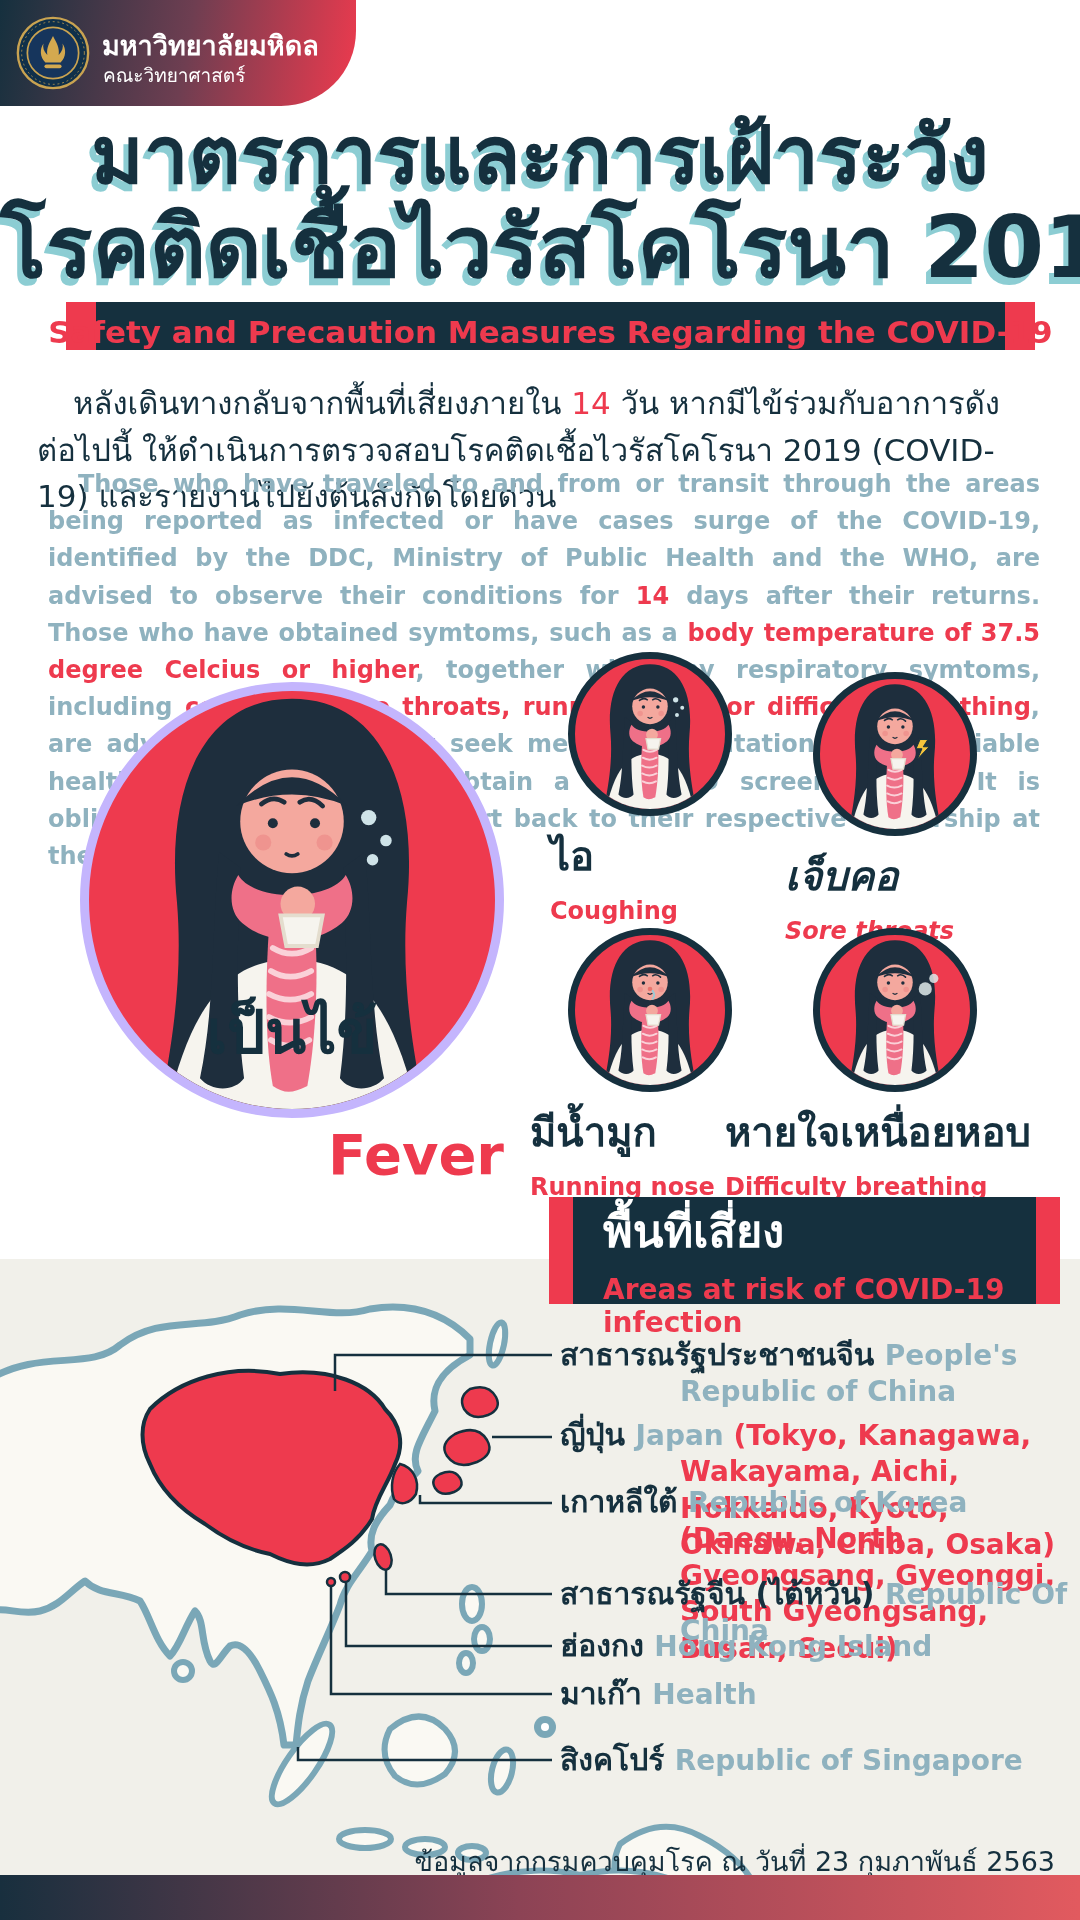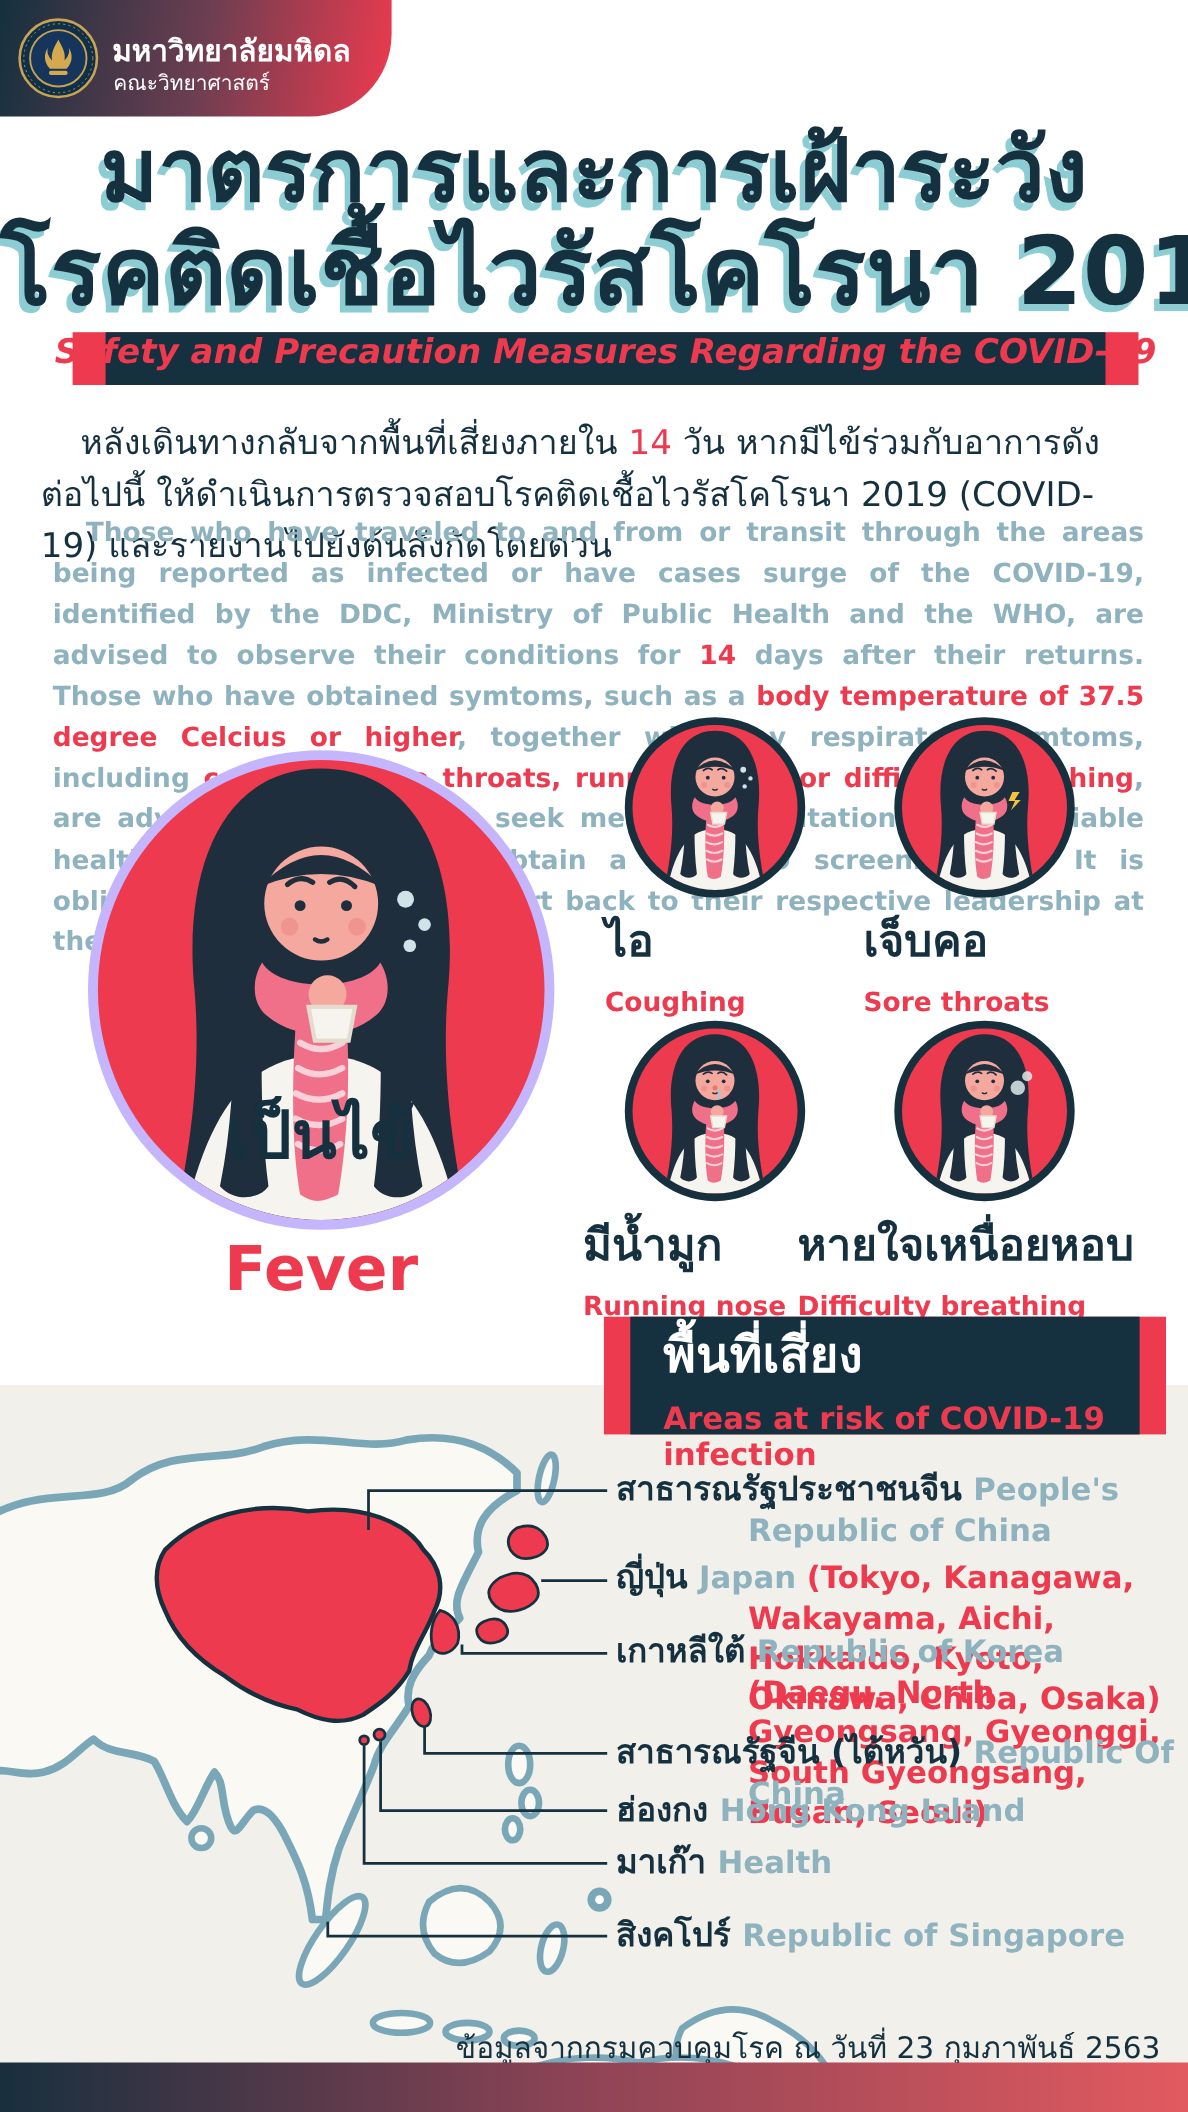--- a/index.html
+++ b/index.html
@@ -25,47 +25,47 @@
 
   
   .title-line{left:0;width:1080px;text-align:center;font-weight:bold;color:var(--navy);
     text-shadow:-5px 7px 0 var(--teal);white-space:nowrap;line-height:1;}
   .title-1{top:116px;font-size:80px;}
   .title-2{top:204px;font-size:86px;}
 
   
   .banner{left:66px;top:302px;width:969px;height:48px;background:var(--red);}
   .banner-inner{left:30px;right:30px;top:0;bottom:0;background:var(--navy);
-    display:flex;align-items:flex-start;justify-content:center;font-style:italic;}
+    display:flex;align-items:flex-end;justify-content:center;}
   .banner-text{color:var(--red);font-size:31px;font-weight:bold;white-space:nowrap;}
 
   
   .intro-th{left:37px;top:380px;width:990px;font-size:31px;line-height:1.5;
     color:var(--navy);text-indent:36px;}
   .intro-en{left:48px;top:466px;width:992px;font-size:24px;line-height:1.55;
     font-weight:bold;color:var(--bluegrey);text-align:justify;text-indent:30px;}
   .hl-red{color:var(--red);}
 
   
   .big-circle{left:80px;top:682px;width:424px;height:436px;border-radius:50%;
     background:var(--red);border:9px solid #c4b5fd;overflow:hidden;}
   .big-circle svg{width:100%;height:100%;display:block;}
   .big-circle-label{left:0;right:0;bottom:30px;text-align:center;font-size:60px;
     font-weight:bold;color:var(--navy);}
-  .fever-label{left:80px;top:1122px;width:424px;text-align:center;font-size:56px;
+  .fever-label{left:80px;top:1122px;width:424px;text-align:right;font-size:56px;
     font-weight:bold;color:var(--red);}
 
   .sym-cell{text-align:left;}
   .sym-circle{width:164px;height:164px;border-radius:50%;background:var(--red);
     border:7px solid #16303e;overflow:hidden;margin:0 auto;}
   .sym-circle svg{width:100%;height:100%;display:block;}
   .sym-th{margin-top:18px;font-size:40px;font-weight:bold;color:var(--navy);line-height:1.1;}
   .sym-en{margin-top:20px;font-size:24px;font-weight:bold;color:var(--red);line-height:1.1;}
   .cell-1{left:550px;top:652px;width:200px;}
-  .cell-2{left:785px;top:652px;width:220px;}
+  .cell-2{left:785px;top:672px;width:220px;font-style:italic;}
   .cell-3{left:530px;top:928px;width:240px;}
   .cell-4{left:725px;top:928px;width:340px;}
 
   
   .beige{left:0;top:1259px;width:1080px;height:661px;background:var(--beige);}
   .map-svg{left:0;top:1259px;width:760px;height:661px;}
   .map-land{fill:var(--land);stroke:var(--mapline);stroke-width:7;stroke-linejoin:round;stroke-linecap:round;}
   .map-isle{fill:var(--land);stroke:var(--mapline);stroke-width:6;stroke-linejoin:round;}
   .map-red{fill:var(--red);stroke:var(--navy);stroke-width:4;stroke-linejoin:round;}
   .map-red-s{fill:var(--red);stroke:var(--navy);stroke-width:2.5;}

